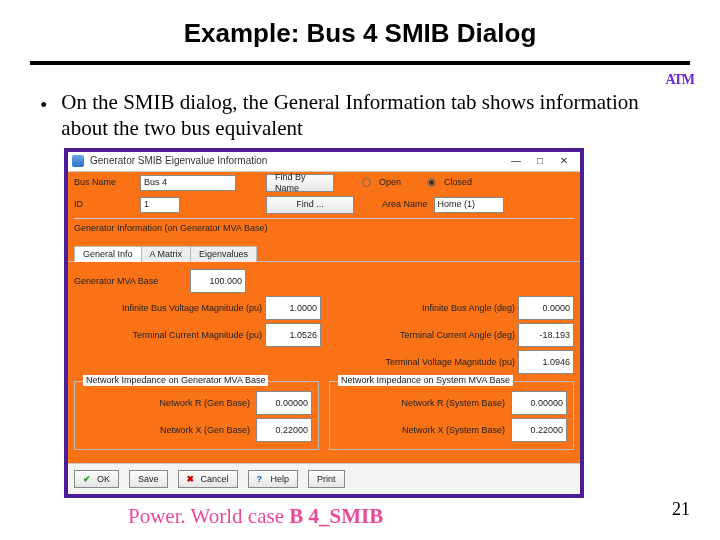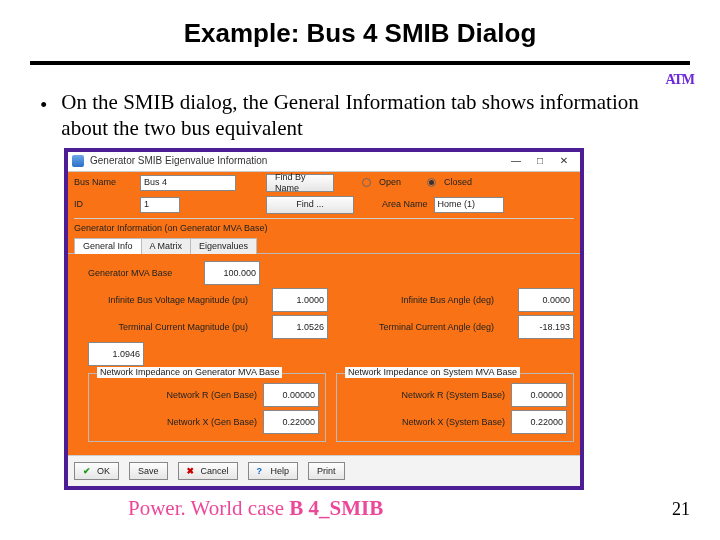--- a/index.html
+++ b/index.html
@@ -94,32 +94,32 @@
     height: 18px;
     border: 1px solid #888;
     background: linear-gradient(#fdfdfd,#e6e6e6);
     font-size: 9px; padding: 0 8px;
     display: inline-flex; align-items: center; gap: 4px;
     cursor: pointer;
   }
   .radio { width: 9px; height: 9px; border: 1px solid #666; border-radius: 50%; display: inline-flex; align-items:center; justify-content:center; margin-right:2px;}
   .radio.sel::after { content:""; width:5px; height:5px; background:#333; border-radius:50%; }
   .sep { height: 1px; background: #ccc; margin: 2px 6px; }
-  .tabs { display: flex; gap: 0; padding: 0 6px; border-bottom: 1px solid #bbb; margin-top:2px;}
+  .tabs { display: flex; gap: 0; padding: 0 6px; border-bottom: 1px solid #bbb; margin-top:10px;}
   .tab {
     font-size: 9px; padding: 2px 8px;
     border: 1px solid #bbb; border-bottom: none;
     background: #eee; margin-right: -1px;
     position: relative; top: 1px;
     cursor: pointer;
   }
   .tab.active { background: #fff; font-weight: normal; }
-  .form-area { padding: 4px 6px 6px 6px; margin-left: 14px; }
+  .form-area { padding: 4px 6px 6px 6px; }
   .form-line { display: flex; align-items: center; gap: 6px; margin: 3px 0; }
-  .half { flex:1; display:flex; align-items:center; gap:24px; }
+  .half { flex:1; display:flex; align-items:center; gap:3px; }
   .flabel { font-size: 9px; text-align: right; flex: 1; }
   .fval {
     width: 56px; height: 24px;
     border: 1px solid #888; background: #fff;
     font-size: 9px; text-align: right; padding: 1px 3px;
     display:flex; align-items:center; justify-content:flex-end;
   }
   .groupbox {
     border: 1px solid #bbb; margin: 4px 0; padding: 6px 6px 4px 6px; position: relative;
   }
@@ -218,20 +218,21 @@
         <div class="fval">1.0526</div>
       </div>
       <div class="half">
         <div class="flabel">Terminal Current Angle (deg)</div>
         <div class="fval">-18.193</div>
       </div>
     </div>
 
     <div class="form-line">
       <div class="half">
+        <div class="flabel">Terminal Voltage Magnitude (pu)</div>
         <div class="fval">1.0946</div>
       </div>
     </div>
 
     <div class="form-line" style="gap:10px">
       <div class="groupbox" style="flex:1">
         <div class="legend">Network Impedance on Generator MVA Base</div>
         <div class="form-line">
           <div class="flabel">Network R (Gen Base)</div>
           <div class="fval">0.00000</div>

